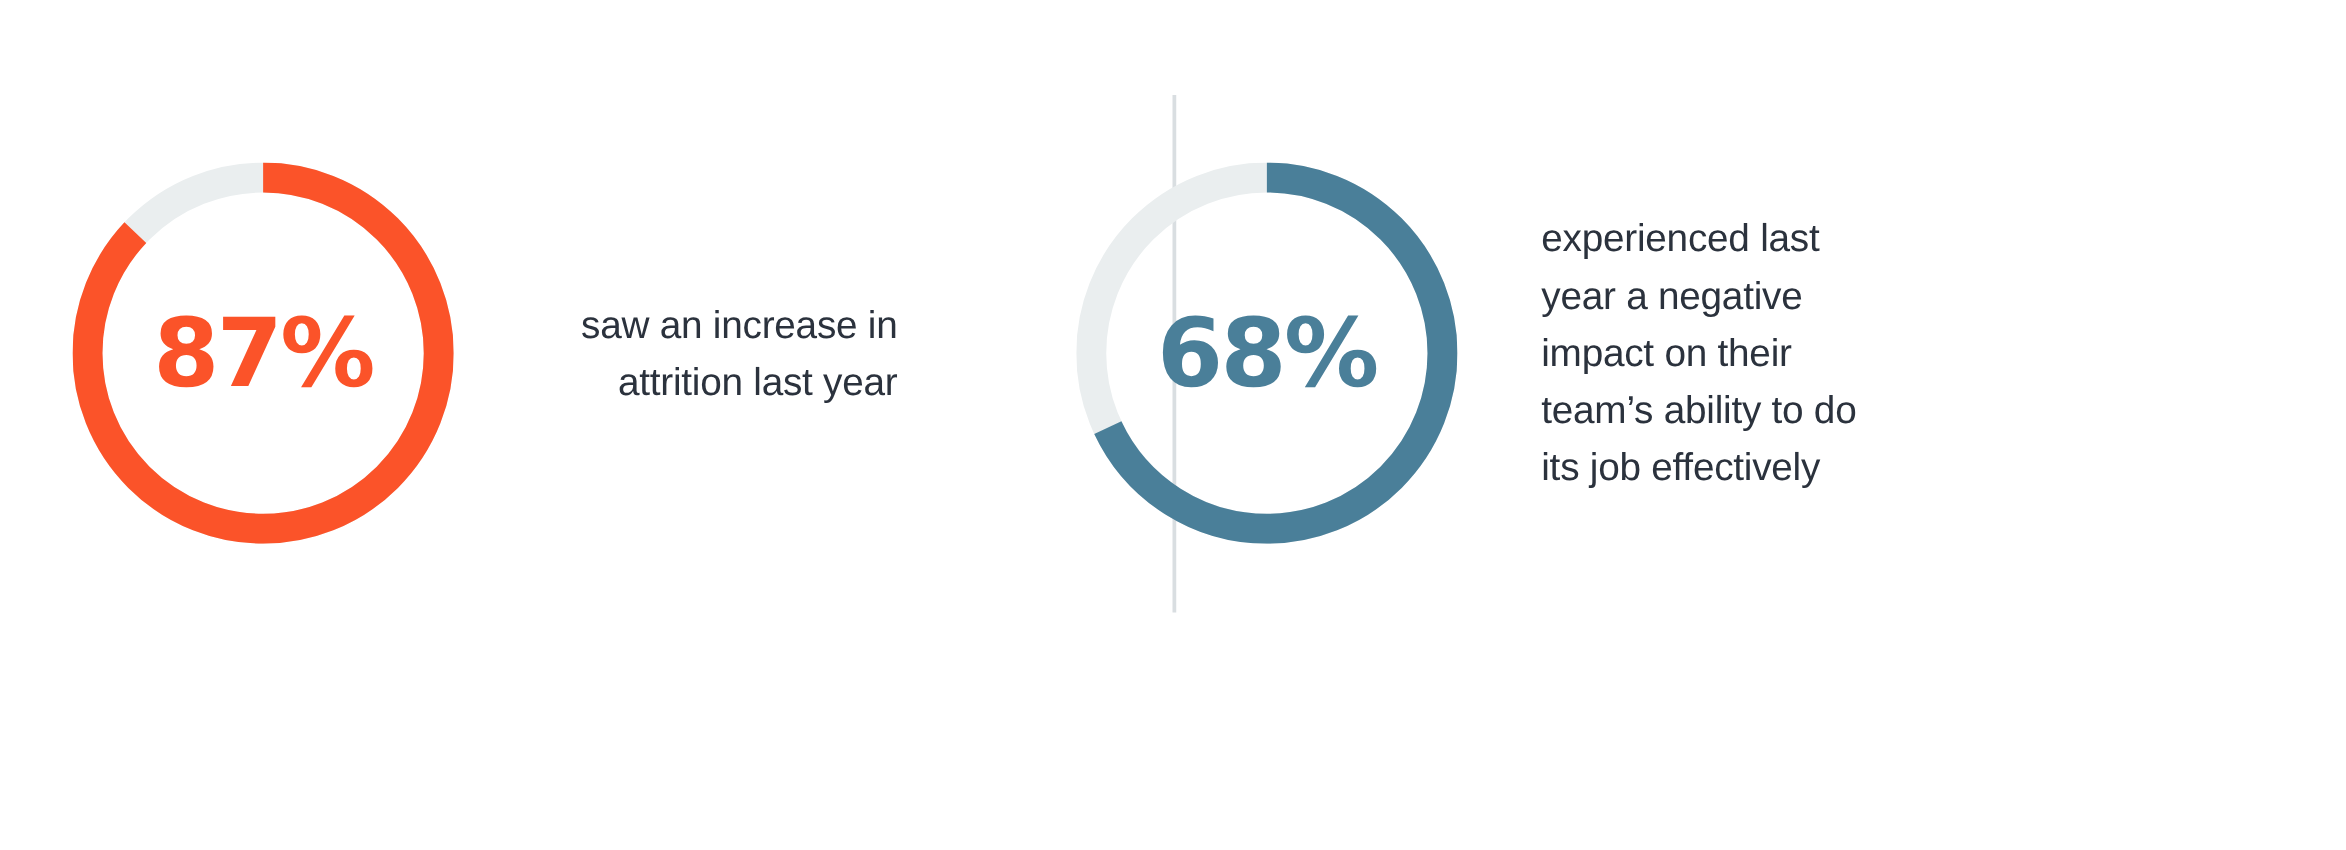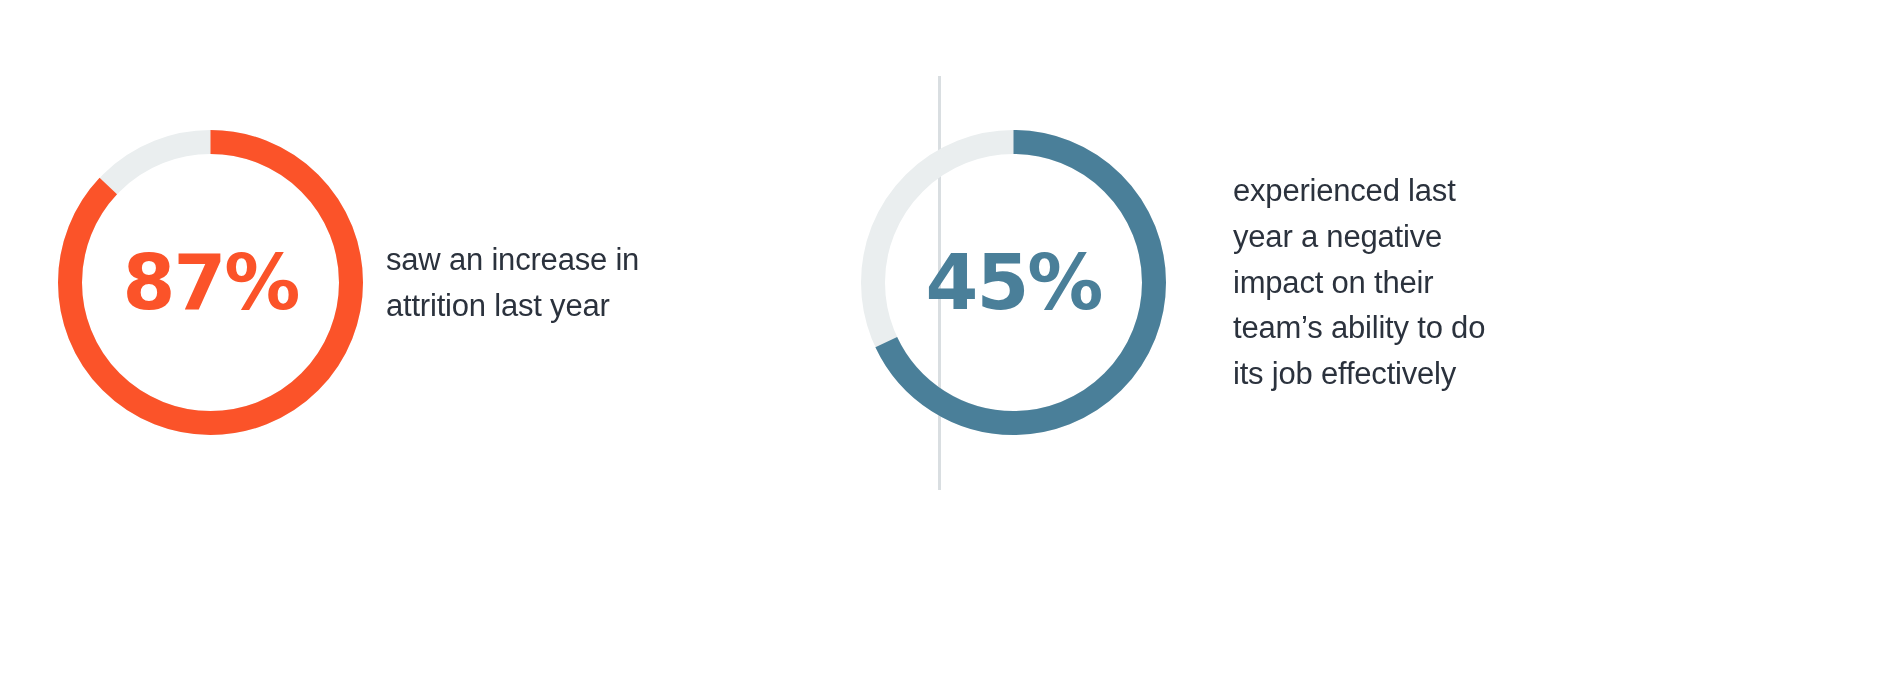--- a/index.html
+++ b/index.html
@@ -64,22 +64,23 @@
 
   .stat-caption {
     font-family: "Liberation Sans", sans-serif;
     font-size: 31px;
     line-height: 1.48;
     color: #2B323D;
     letter-spacing: -0.2px;
     white-space: pre-line;
   }
   #stat-caption-attrition {
-    margin-left: 23px;
+    margin-left: 55px;
     width: 300px;
+    text-align: right;
   }
   #stat-caption-impact {
     margin-left: 67px;
     width: 310px;
   }
 
   
   #section-divider {
     position: absolute;
     left: 938px;
@@ -110,21 +111,21 @@
 
   <div id="section-divider" style="background: rgb(217, 222, 225);"></div>
 
   <div class="stat-block" id="stat-block-impact">
 
     <div class="donut-wrap">
       <svg class="donut-svg" viewBox="0 0 305 305">
         <circle cx="152.5" cy="152.5" r="140.5" fill="none" stroke="#EAEEEF" stroke-width="24"></circle>
         <circle id="arc-impact" cx="152.5" cy="152.5" r="140.5" fill="none" stroke="#4A7F99" stroke-width="24" stroke-linecap="butt" transform="rotate(-90 152.5 152.5)" stroke-dasharray="600.2955242479377 282.49201141079413" stroke-dashoffset="0"></circle>
       </svg>
-      <div class="donut-value" id="donut-value-impact" style="color: rgb(74, 127, 153);">45%</div>
+      <div class="donut-value" id="donut-value-impact" style="color: rgb(74, 127, 153);">68%</div>
     </div>
 
     <div class="stat-caption" id="stat-caption-impact" style="color: rgb(43, 50, 61);">experienced last
 year a negative
 impact on their
 team’s ability to do
 its job effectively</div>
   </div>
 
 </div>

